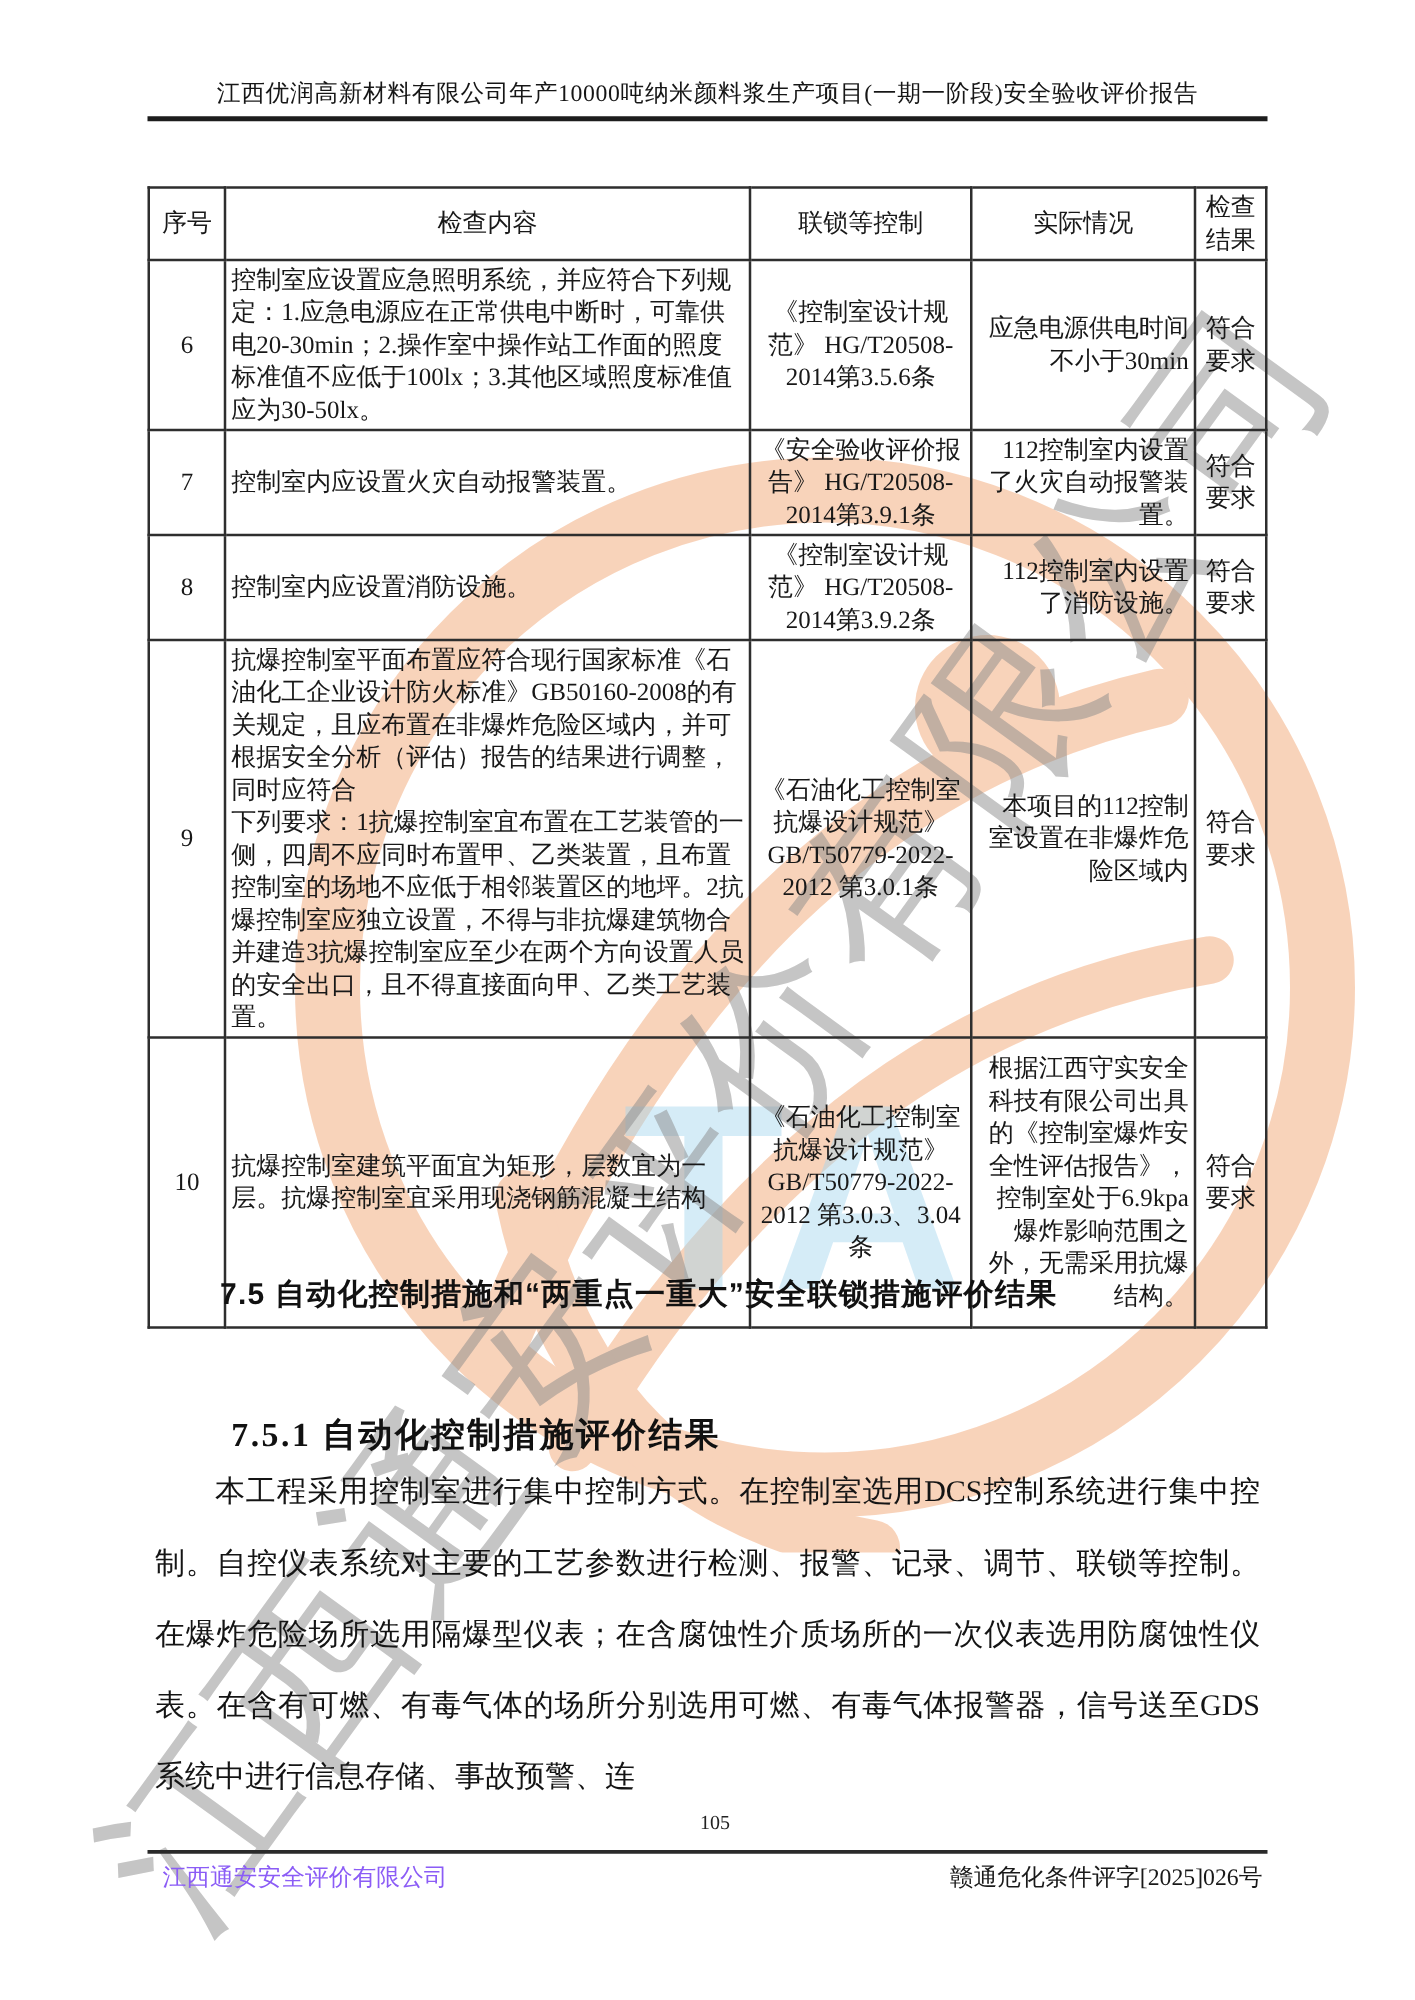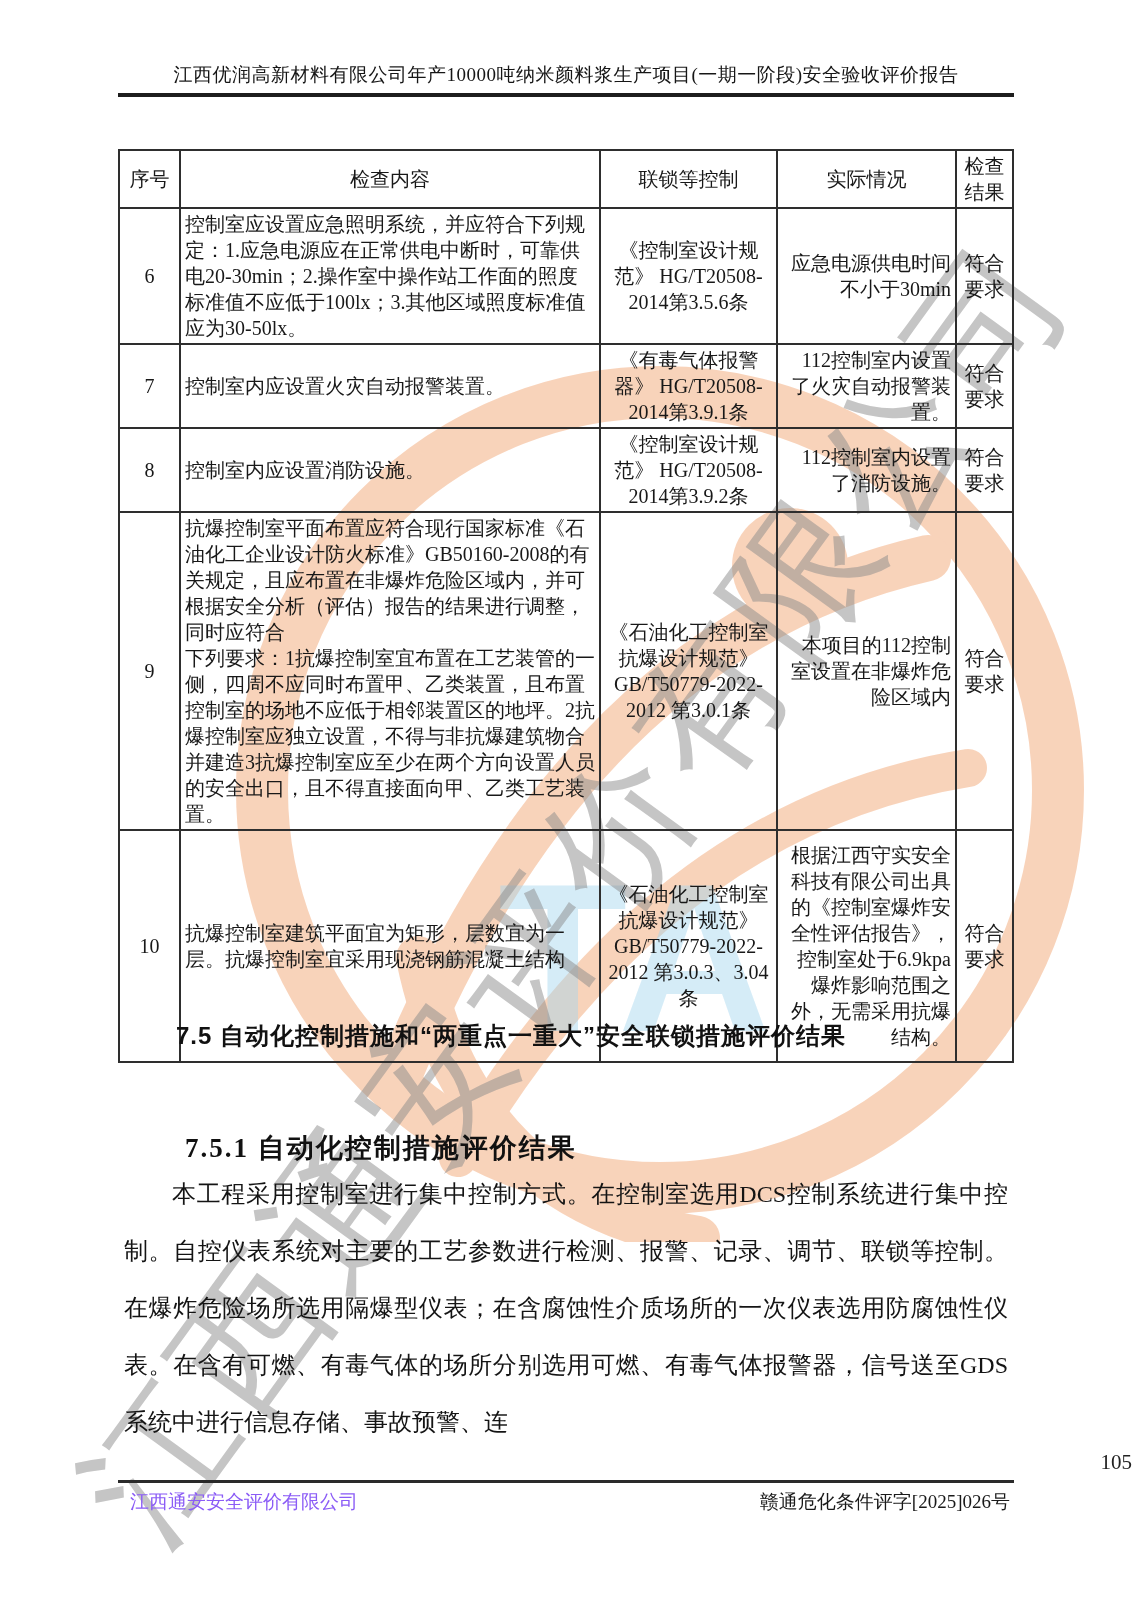--- a/index.html
+++ b/index.html
@@ -64,21 +64,21 @@
     position:absolute; top:1130px; left:185px;
     font-size:27px; font-weight:bold; letter-spacing:2px; color:#111;
   }
   .para {
     position:absolute; top:1166px; left:124px; width:884px;
     font-size:24px; line-height:57px; text-align:justify;
     text-indent:2em; color:#141414;
   }
   .page-num {
     position:absolute; top:1450px; left:0; right:0;
-    text-align:right; font-size:21px; color:#222;margin-left:12px;
+    text-align:center; font-size:16px; color:#222;margin-left:12px;
   }
   .footer-rule { position:absolute; top:1480px; left:118px; width:896px; height:3px; background:#2a2a2a; }
   .footer-left { position:absolute; top:1489px; left:130px; font-size:19px; color:#8b5cf6; }
   .footer-right { position:absolute; top:1489px; right:122px; font-size:19px; color:#191919; }
 </style>
 </head>
 <body>
 
 <div id="page">
 
@@ -118,21 +118,21 @@
       <tr style="height:130px">
         <td class="c-no">6</td>
         <td class="c-content">控制室应设置应急照明系统，并应符合下列规定：1.应急电源应在正常供电中断时，可靠供电20-30min；2.操作室中操作站工作面的照度标准值不应低于100lx；3.其他区域照度标准值应为30-50lx。</td>
         <td class="c-basis">《控制室设计规范》 HG/T20508-2014第3.5.6条</td>
         <td class="c-actual">应急电源供电时间不小于30min</td>
         <td class="c-result">符合要求</td>
       </tr>
       <tr style="height:83px">
         <td class="c-no">7</td>
         <td class="c-content">控制室内应设置火灾自动报警装置。</td>
-        <td class="c-basis">《有毒气体报警器》 HG/T20508-2014第3.9.1条</td>
+        <td class="c-basis">《安全验收评价报告》 HG/T20508-2014第3.9.1条</td>
         <td class="c-actual">112控制室内设置了火灾自动报警装置。</td>
         <td class="c-result">符合要求</td>
       </tr>
       <tr style="height:82px">
         <td class="c-no">8</td>
         <td class="c-content">控制室内应设置消防设施。</td>
         <td class="c-basis">《控制室设计规范》 HG/T20508-2014第3.9.2条</td>
         <td class="c-actual">112控制室内设置了消防设施。</td>
         <td class="c-result">符合要求</td>
       </tr>

